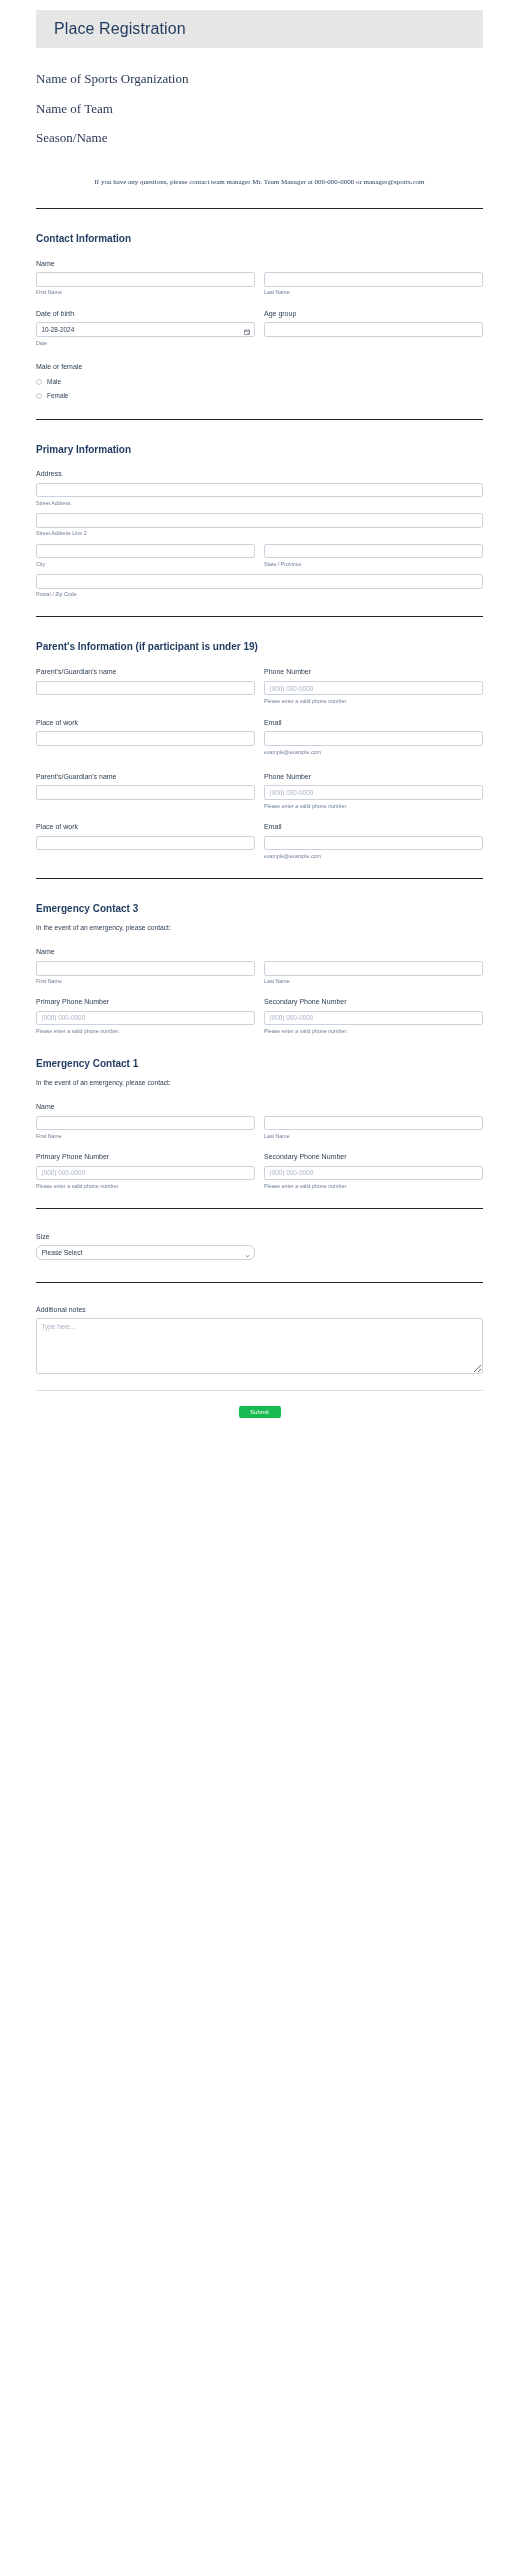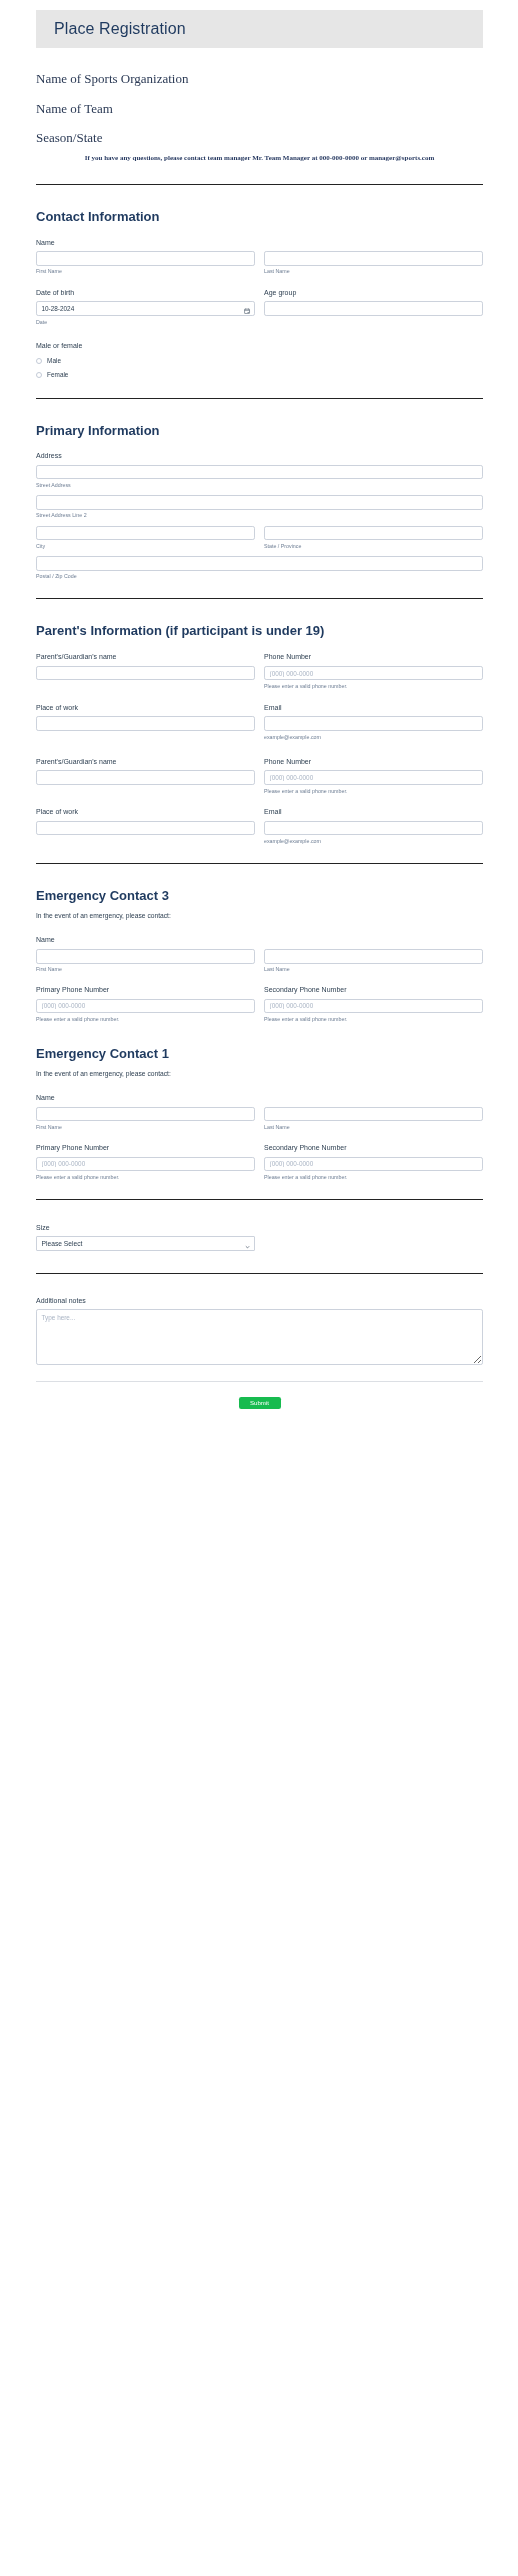--- a/index.html
+++ b/index.html
@@ -70,21 +70,21 @@
   }
   .divider.thin {
     border-top: 0.6px solid #dcdfe4;
   }
 
   
   .section {
     margin: 0 36px;
   }
   .section-heading {
-    font-size: 13px;
+    font-size: 10px;
     font-weight: bold;
     color: #1f3a5f;
     line-height: 1;
     margin-top: 25px;
   }
   .section-sub {
     font-size: 6.7px;
     color: #2c3e50;
     line-height: 1;
   }
@@ -169,21 +169,21 @@
     color: #2c3e50;
     line-height: 1;
   }
 
   
   .select-wrap { position: relative; width: 100%; }
   .select {
     width: 100%;
     height: 14.5px;
     border: 0.6px solid #ccd2dc;
-    border-radius: 1px;
+    border-radius: 6px;
     background: #fff;
     padding: 0 13.4px 0 4.5px;
     font-family: "Liberation Sans", sans-serif;
     font-size: 6.7px;
     color: #2c3e50;
     appearance: none;
     -webkit-appearance: none;
     outline: none;
   }
   .chev {
@@ -238,24 +238,24 @@
 
 <div class="page">
 
   <div class="form-header">
     <div class="form-title">Place Registration</div>
   </div>
 
   <div class="intro-block" style="margin-top:24.5px;">
     <div class="intro-line">Name of Sports Organization</div>
     <div class="intro-line">Name of Team</div>
-    <div class="intro-line" style="margin-bottom:0;">Season/State</div>
-  </div>
-
-  <div class="notice" style="margin-top:10px;font-weight:bold;">If you have any questions, please contact team manager Mr. Team Manager at 000-000-0000 or manager@sports.com</div>
+    <div class="intro-line" style="margin-bottom:0;">Season/Name</div>
+  </div>
+
+  <div class="notice" style="margin-top:34px;">If you have any questions, please contact team manager Mr. Team Manager at 000-000-0000 or manager@sports.com</div>
 
   <hr class="divider" style="margin-top:19.5px;">
 
   <div class="section" style="margin-top:18.4px;">
     <div class="section-heading">Contact Information</div>
 
     <div style="margin-top:16px;">
       <span class="field-label">Name</span>
       <div class="row">
         <div class="col">

